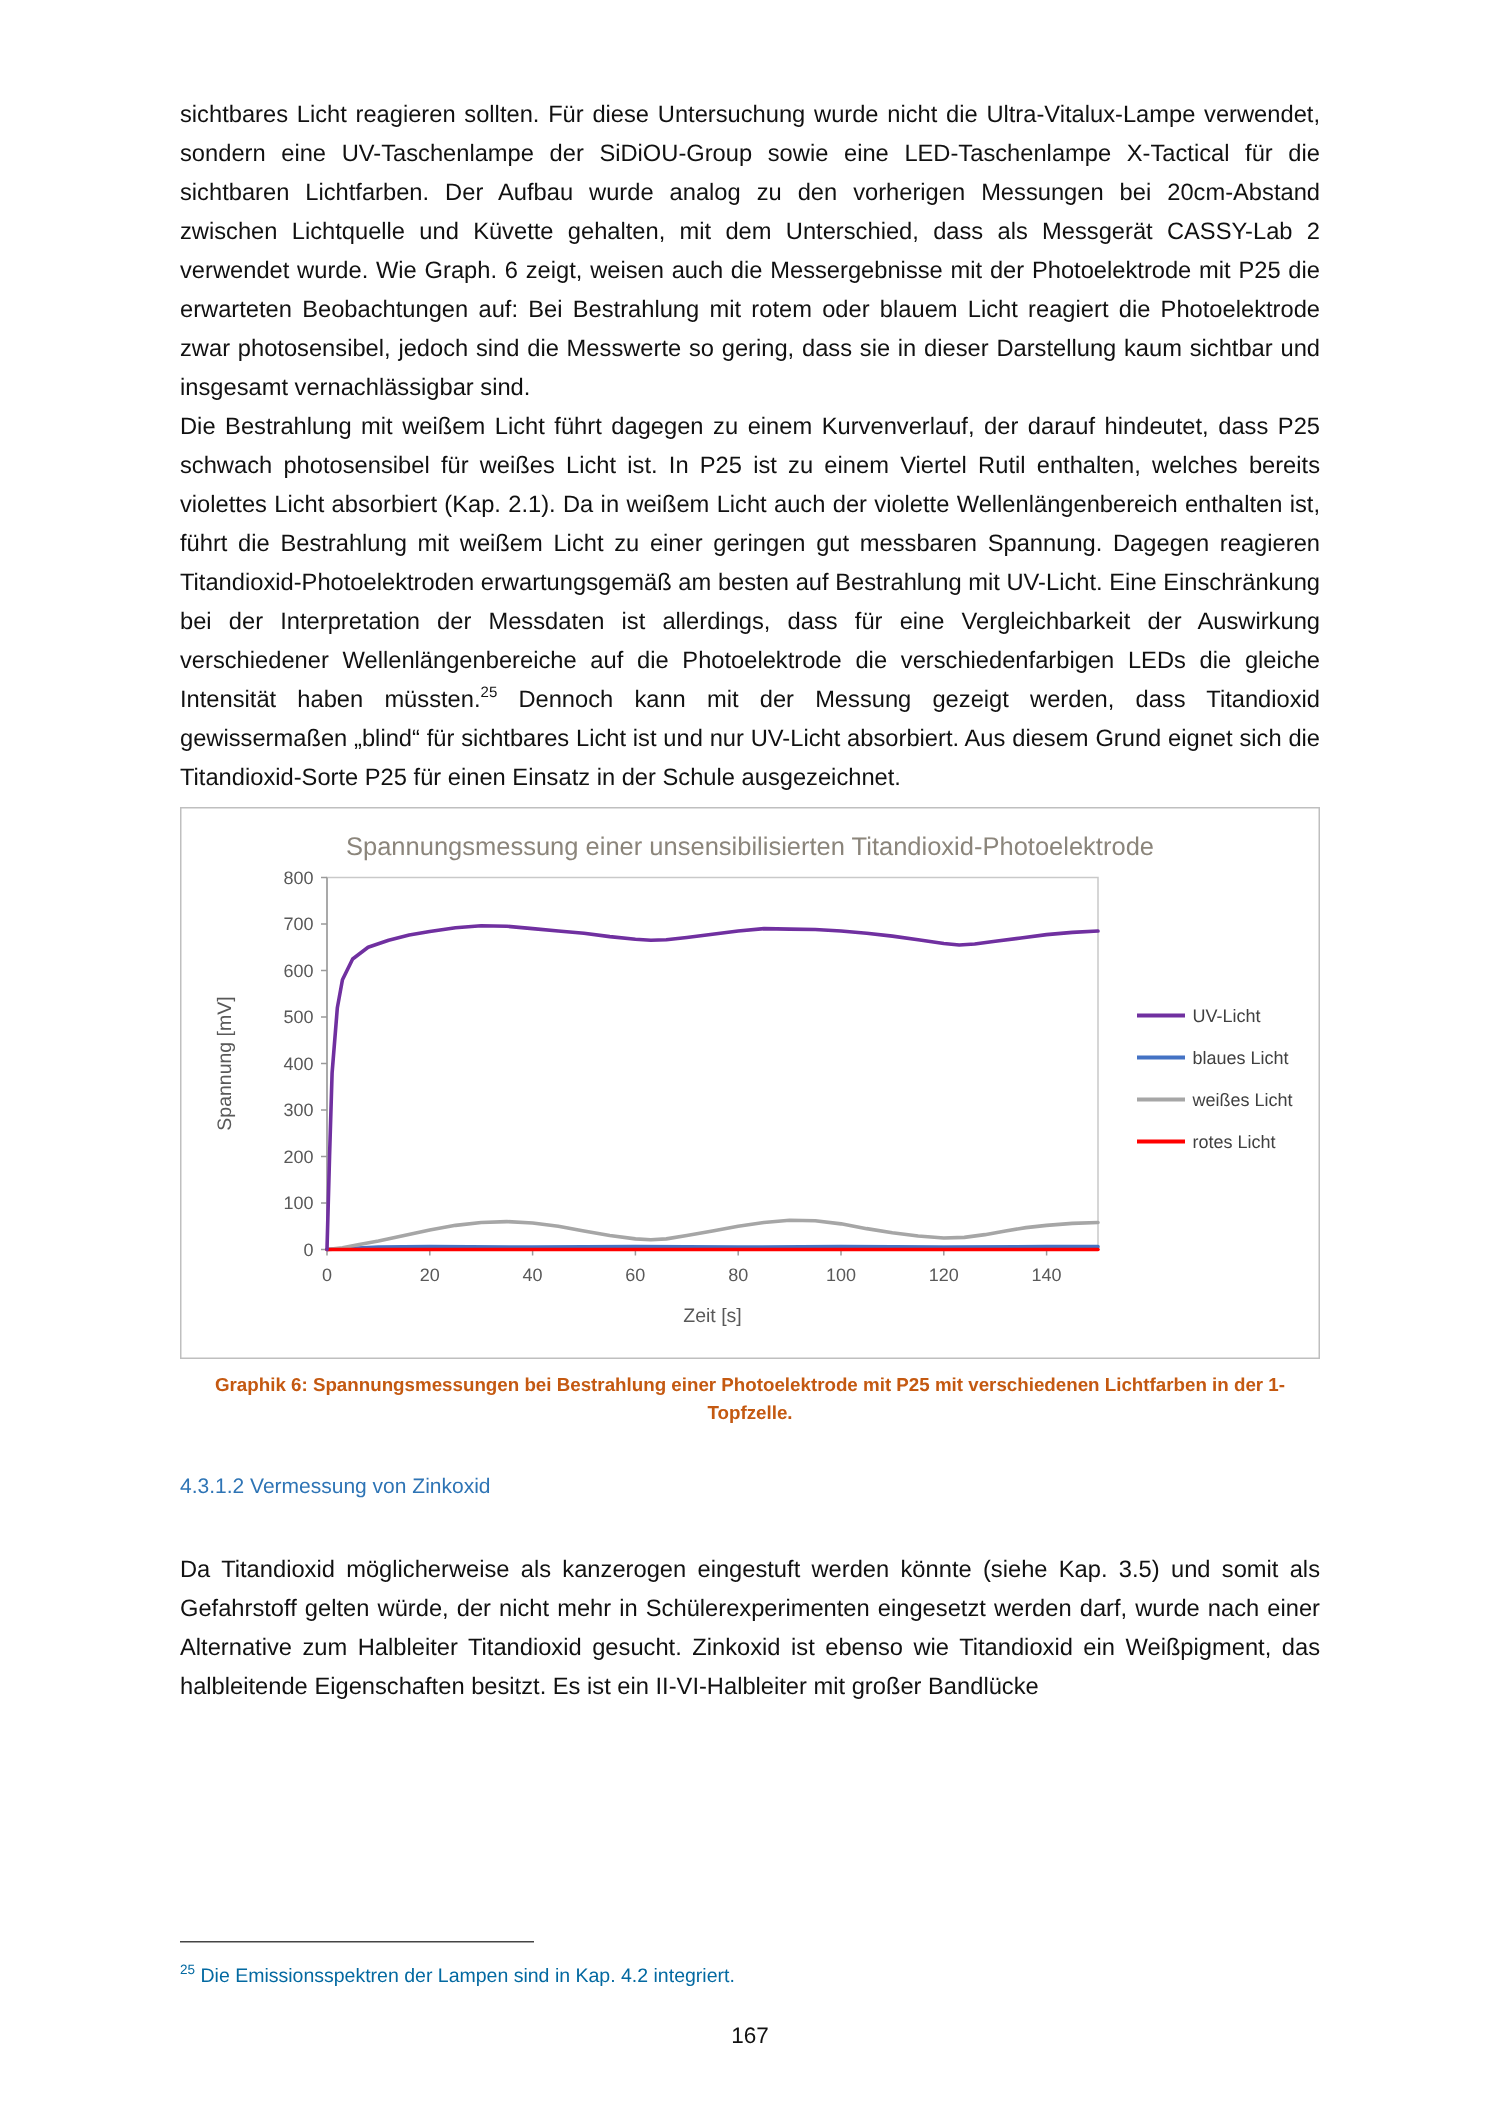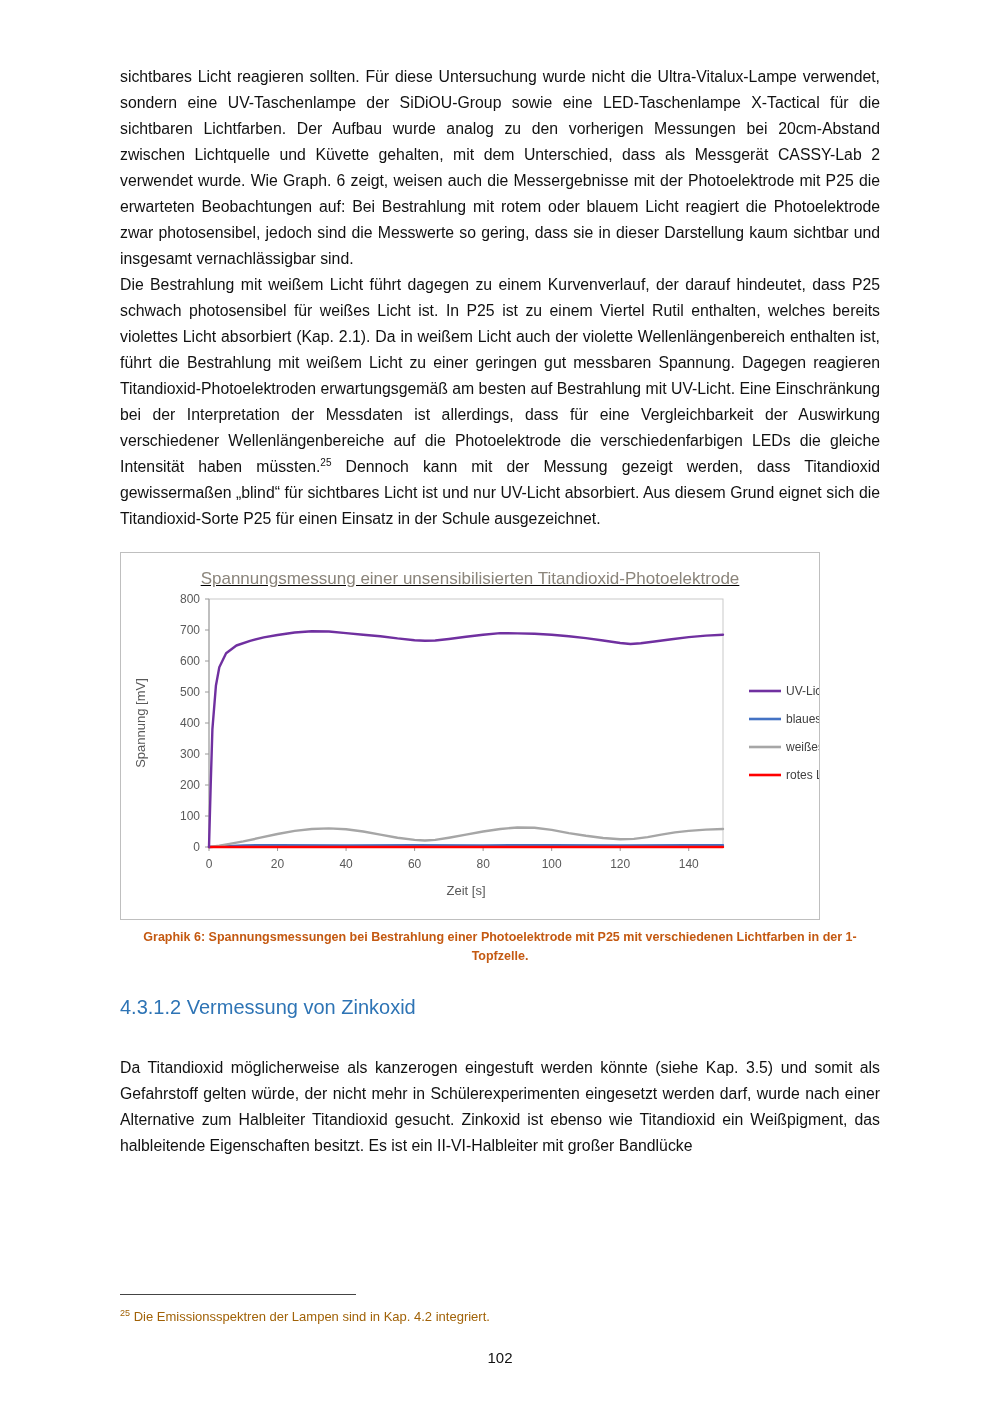--- a/index.html
+++ b/index.html
@@ -24,27 +24,26 @@
     text-align: justify;
     color: #111111;
   }
   .body-text sup {
     font-size: 10px;
     line-height: 0;
   }
 
   
   .chart-box {
-    margin-top: 20px;
+    margin-top: 6px;
     border: 1px solid #BFBFBF;
     background: #ffffff;
-    width: 700px;
+    width: 760px;
     height: 368px;
     overflow: hidden;
-    text-decoration: underline;
   }
   .chart-title {
     padding-top: 16px;
     text-align: center;
     font-size: 17px;
     color: #8B857B;
   }
   #chart-svg { display: block; margin: 0 auto; }
   .tick-label { font-family: "Liberation Sans", sans-serif; font-size: 12px; fill: #595959; }
   .axis-label { font-family: "Liberation Sans", sans-serif; font-size: 13px; fill: #595959; }
@@ -55,38 +54,38 @@
     text-align: center;
     font-size: 12.5px;
     font-weight: bold;
     line-height: 19px;
     color: #C45911;
     padding: 0 10px;
   }
 
   .section-heading {
     margin-top: 30px;
-    font-size: 20px;
+    font-size: 14px;
     font-weight: 500;
     color: #2E74B5;
   }
 
   .after-heading { margin-top: 36px; }
 
   
   .footer-area { margin-top: auto; }
   .footnote-rule {
     width: 236px;
     border-top: 1.5px solid #444444;
     margin-bottom: 8px;
   }
   .footnote {
     font-size: 13px;
     line-height: 20px;
-    color: #a16207;
+    color: #0369a1;
   }
   .footnote sup { font-size: 9px; }
   .page-number {
     margin-top: 22px;
     text-align: center;
     font-size: 15px;
     color: #111111;
   }
 </style>
 </head>
@@ -157,16 +156,16 @@
 
   <div class="figure-caption">Graphik 6: Spannungsmessungen bei Bestrahlung einer Photoelektrode mit P25 mit verschiedenen Lichtfarben in der 1-Topfzelle.</div>
 
   <h2 class="section-heading">4.3.1.2 Vermessung von Zinkoxid</h2>
 
   <p class="body-text after-heading">Da Titandioxid möglicherweise als kanzerogen eingestuft werden könnte (siehe Kap. 3.5) und somit als Gefahrstoff gelten würde, der nicht mehr in Schülerexperimenten eingesetzt werden darf, wurde nach einer Alternative zum Halbleiter Titandioxid gesucht. Zinkoxid ist ebenso wie Titandioxid ein Weißpigment, das halbleitende Eigenschaften besitzt. Es ist ein II-VI-Halbleiter mit großer Bandlücke</p>
 
   <div class="footer-area">
     <div class="footnote-rule"></div>
     <div class="footnote"><sup>25</sup> <span>Die Emissionsspektren der Lampen sind in Kap. 4.2 integriert.</span></div>
-    <div class="page-number">102</div>
+    <div class="page-number">167</div>
   </div>
 
 </div>
 
 </body></html>

